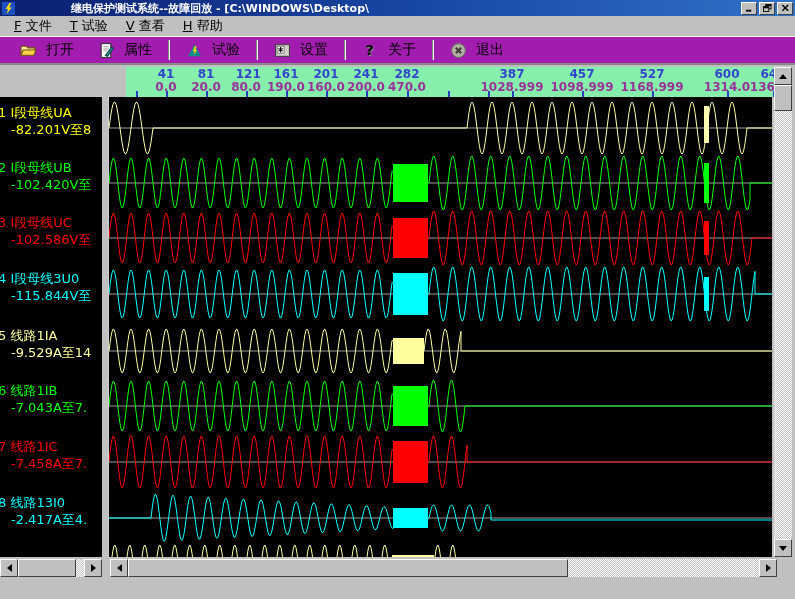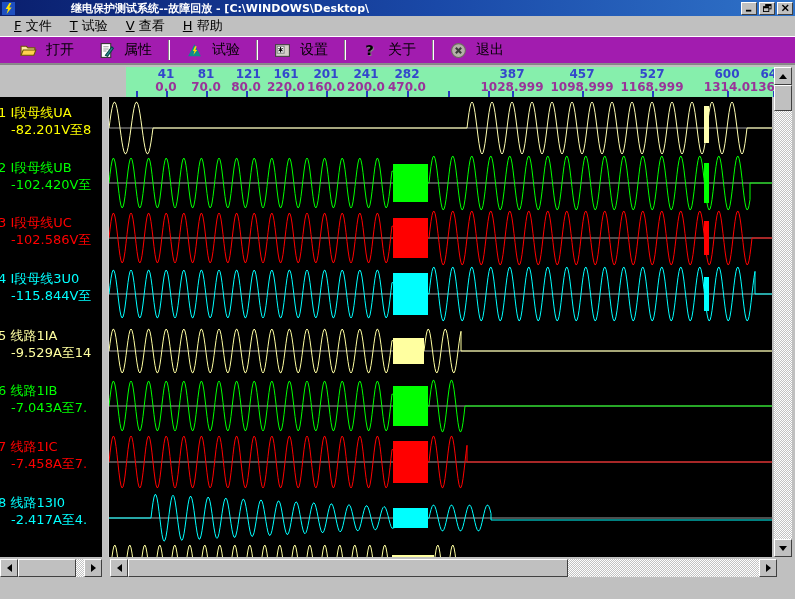--- a/index.html
+++ b/index.html
@@ -161,29 +161,29 @@
   </div>
 
   <div class="client">
     <div class="ruler">
         <div class="ruler-label" style="left: 40px;">
           <div class="rl-sample">41</div>
           <div class="rl-time">0.0</div>
         </div>
         <div class="ruler-label" style="left: 80px;">
           <div class="rl-sample">81</div>
-          <div class="rl-time">70.0</div>
+          <div class="rl-time">20.0</div>
         </div>
         <div class="ruler-label" style="left: 120px; text-align: right;">
           <div class="rl-sample">121</div>
           <div class="rl-time">80.0</div>
         </div>
         <div class="ruler-label" style="left: 160px;">
           <div class="rl-sample">161</div>
-          <div class="rl-time">220.0</div>
+          <div class="rl-time">190.0</div>
         </div>
         <div class="ruler-label" style="left: 200px;">
           <div class="rl-sample">201</div>
           <div class="rl-time">160.0</div>
         </div>
         <div class="ruler-label" style="left: 240px;">
           <div class="rl-sample">241</div>
           <div class="rl-time">200.0</div>
         </div>
         <div class="ruler-label" style="left: 281px;">

